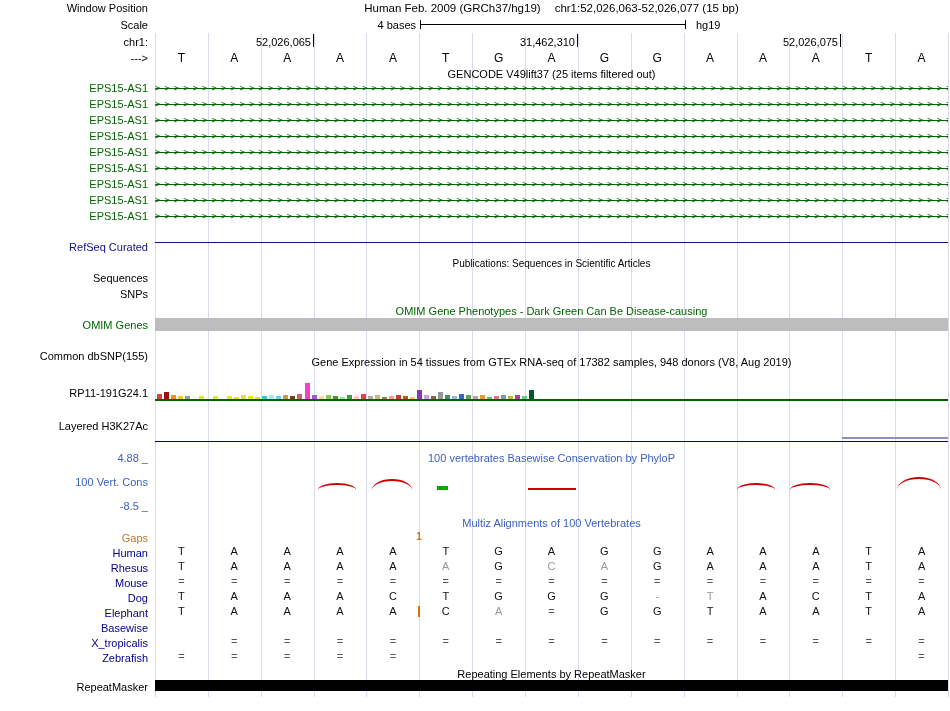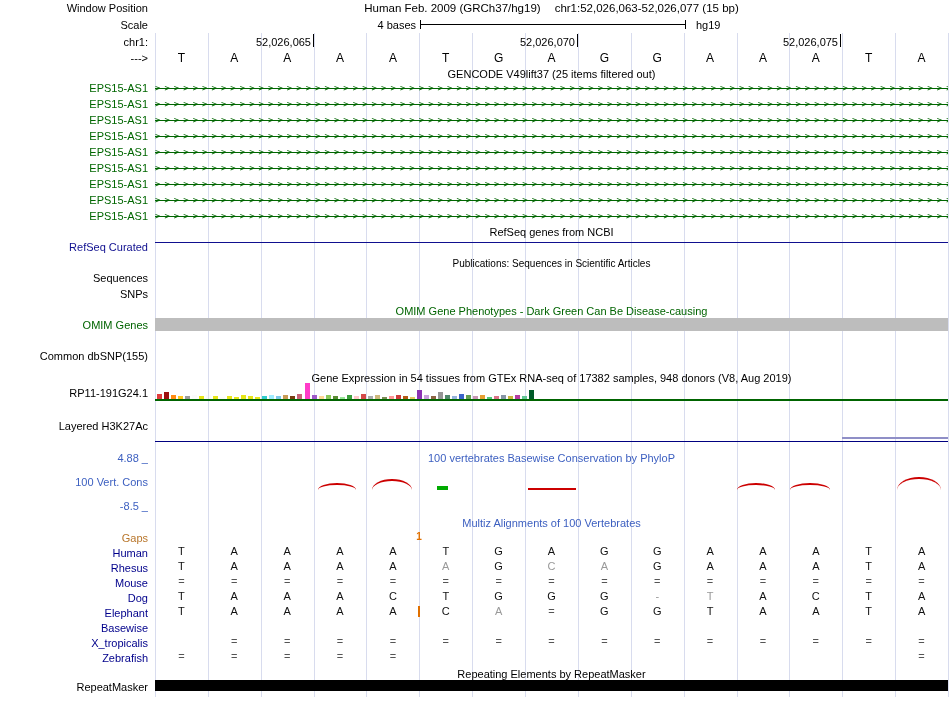--- a/index.html
+++ b/index.html
@@ -89,55 +89,54 @@
   <div class="left-label" style="top:2px">Window Position</div>
   <div class="left-label" style="top:19px">Scale</div>
   <div class="scale-value">4 bases</div>
   <div class="scale-bar"></div>
   <div class="scale-asm">hg19</div>
   <div class="left-label" style="top:36px">chr1:</div>
   <div class="left-label" style="top:52px">---&gt;</div>
 
   <div class="center-title" style="top:68px">GENCODE V49lift37 (25 items filtered out)</div>
 
-  <div class="center-title" style="top:226px">RefSeq genes from NCBI</div>
   <div class="hline" style="top:242px;background:var(--refseq_blue)"></div>
   <div class="left-label navy" style="top:241px">RefSeq Curated</div>
 
   <div class="center-title small" style="top:258px">Publications: Sequences in Scientific Articles</div>
   <div class="left-label" style="top:272px">Sequences</div>
   <div class="left-label" style="top:288px">SNPs</div>
 
   <div class="center-title dgreen" style="top:305px">OMIM Gene Phenotypes - Dark Green Can Be Disease-causing</div>
   <div class="omim-bar"></div>
   <div class="left-label dgreen" style="top:319px">OMIM Genes</div>
 
   <div class="left-label" style="top:350px">Common dbSNP(155)</div>
 
-  <div class="center-title" style="top:372px">Gene Expression in 54 tissues from GTEx RNA-seq of 17382 samples, 948 donors (V8, Aug 2019)</div>
+  <div class="center-title" style="top:356px">Gene Expression in 54 tissues from GTEx RNA-seq of 17382 samples, 948 donors (V8, Aug 2019)</div>
   <div class="hline" style="top:399px;height:2px;background:var(--gtex_green)"></div>
   <div class="left-label" style="top:387px">RP11-191G24.1</div>
 
   <div class="left-label" style="top:420px">Layered H3K27Ac</div>
   <div class="hline" style="top:441px;background:var(--h3k_navy)"></div>
   <div class="hline" style="top:437px;left:842px;width:106px;height:2px;background:var(--h3k_lavender)"></div>
 
   <div class="center-title blue" style="top:452px">100 vertebrates Basewise Conservation by PhyloP</div>
   <div class="left-label blue" style="top:452px">4.88 _</div>
   <div class="left-label blue" style="top:476px">100 Vert. Cons</div>
   <div class="left-label blue" style="top:500px">-8.5 _</div>
 
   <div class="center-title blue" style="top:517px">Multiz Alignments of 100 Vertebrates</div>
 
   <div class="center-title" style="top:668px">Repeating Elements by RepeatMasker</div>
   <div class="repeat-bar"></div>
   <div class="left-label" style="top:681px">RepeatMasker</div>
 <div class="ruler-num" style="left: 231px;">52,026,065</div>
     <div class="ruler-tick" style="left: 313px;"></div>
-    <div class="ruler-num" style="left: 495px;">52,026,070</div>
+    <div class="ruler-num" style="left: 495px;">31,462,310</div>
     <div class="ruler-tick" style="left: 577px;"></div>
     <div class="ruler-num" style="left: 758px;">52,026,075</div>
     <div class="ruler-tick" style="left: 840px;"></div>
     <div class="base-cell" style="left: 155px; width: 52.8667px;">T</div>
     <div class="base-cell" style="left: 207.867px; width: 52.8667px;">A</div>
     <div class="base-cell" style="left: 260.733px; width: 52.8667px;">A</div>
     <div class="base-cell" style="left: 313.6px; width: 52.8667px;">A</div>
     <div class="base-cell" style="left: 366.467px; width: 52.8667px;">A</div>
     <div class="base-cell" style="left: 419.333px; width: 52.8667px;">T</div>
     <div class="base-cell" style="left: 472.2px; width: 52.8667px;">G</div>

